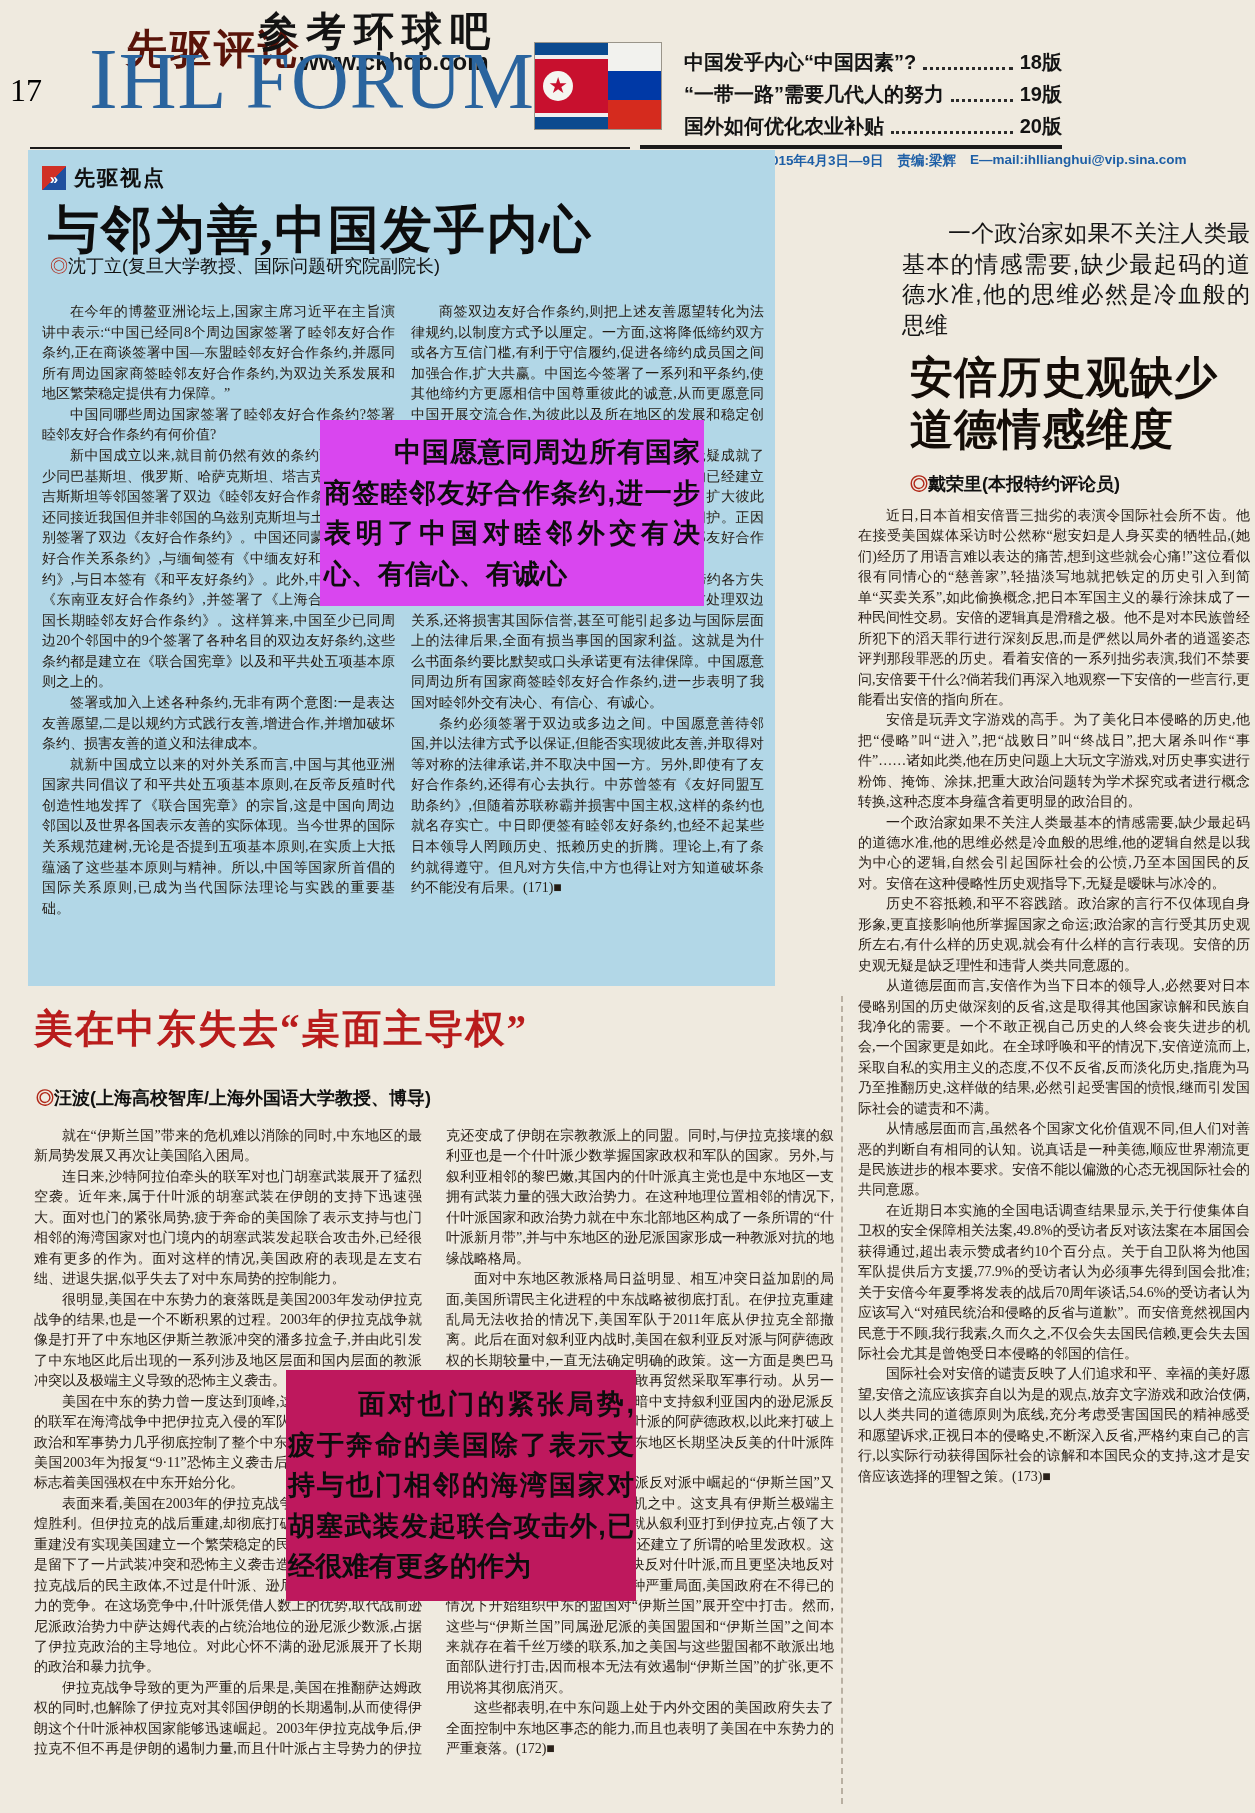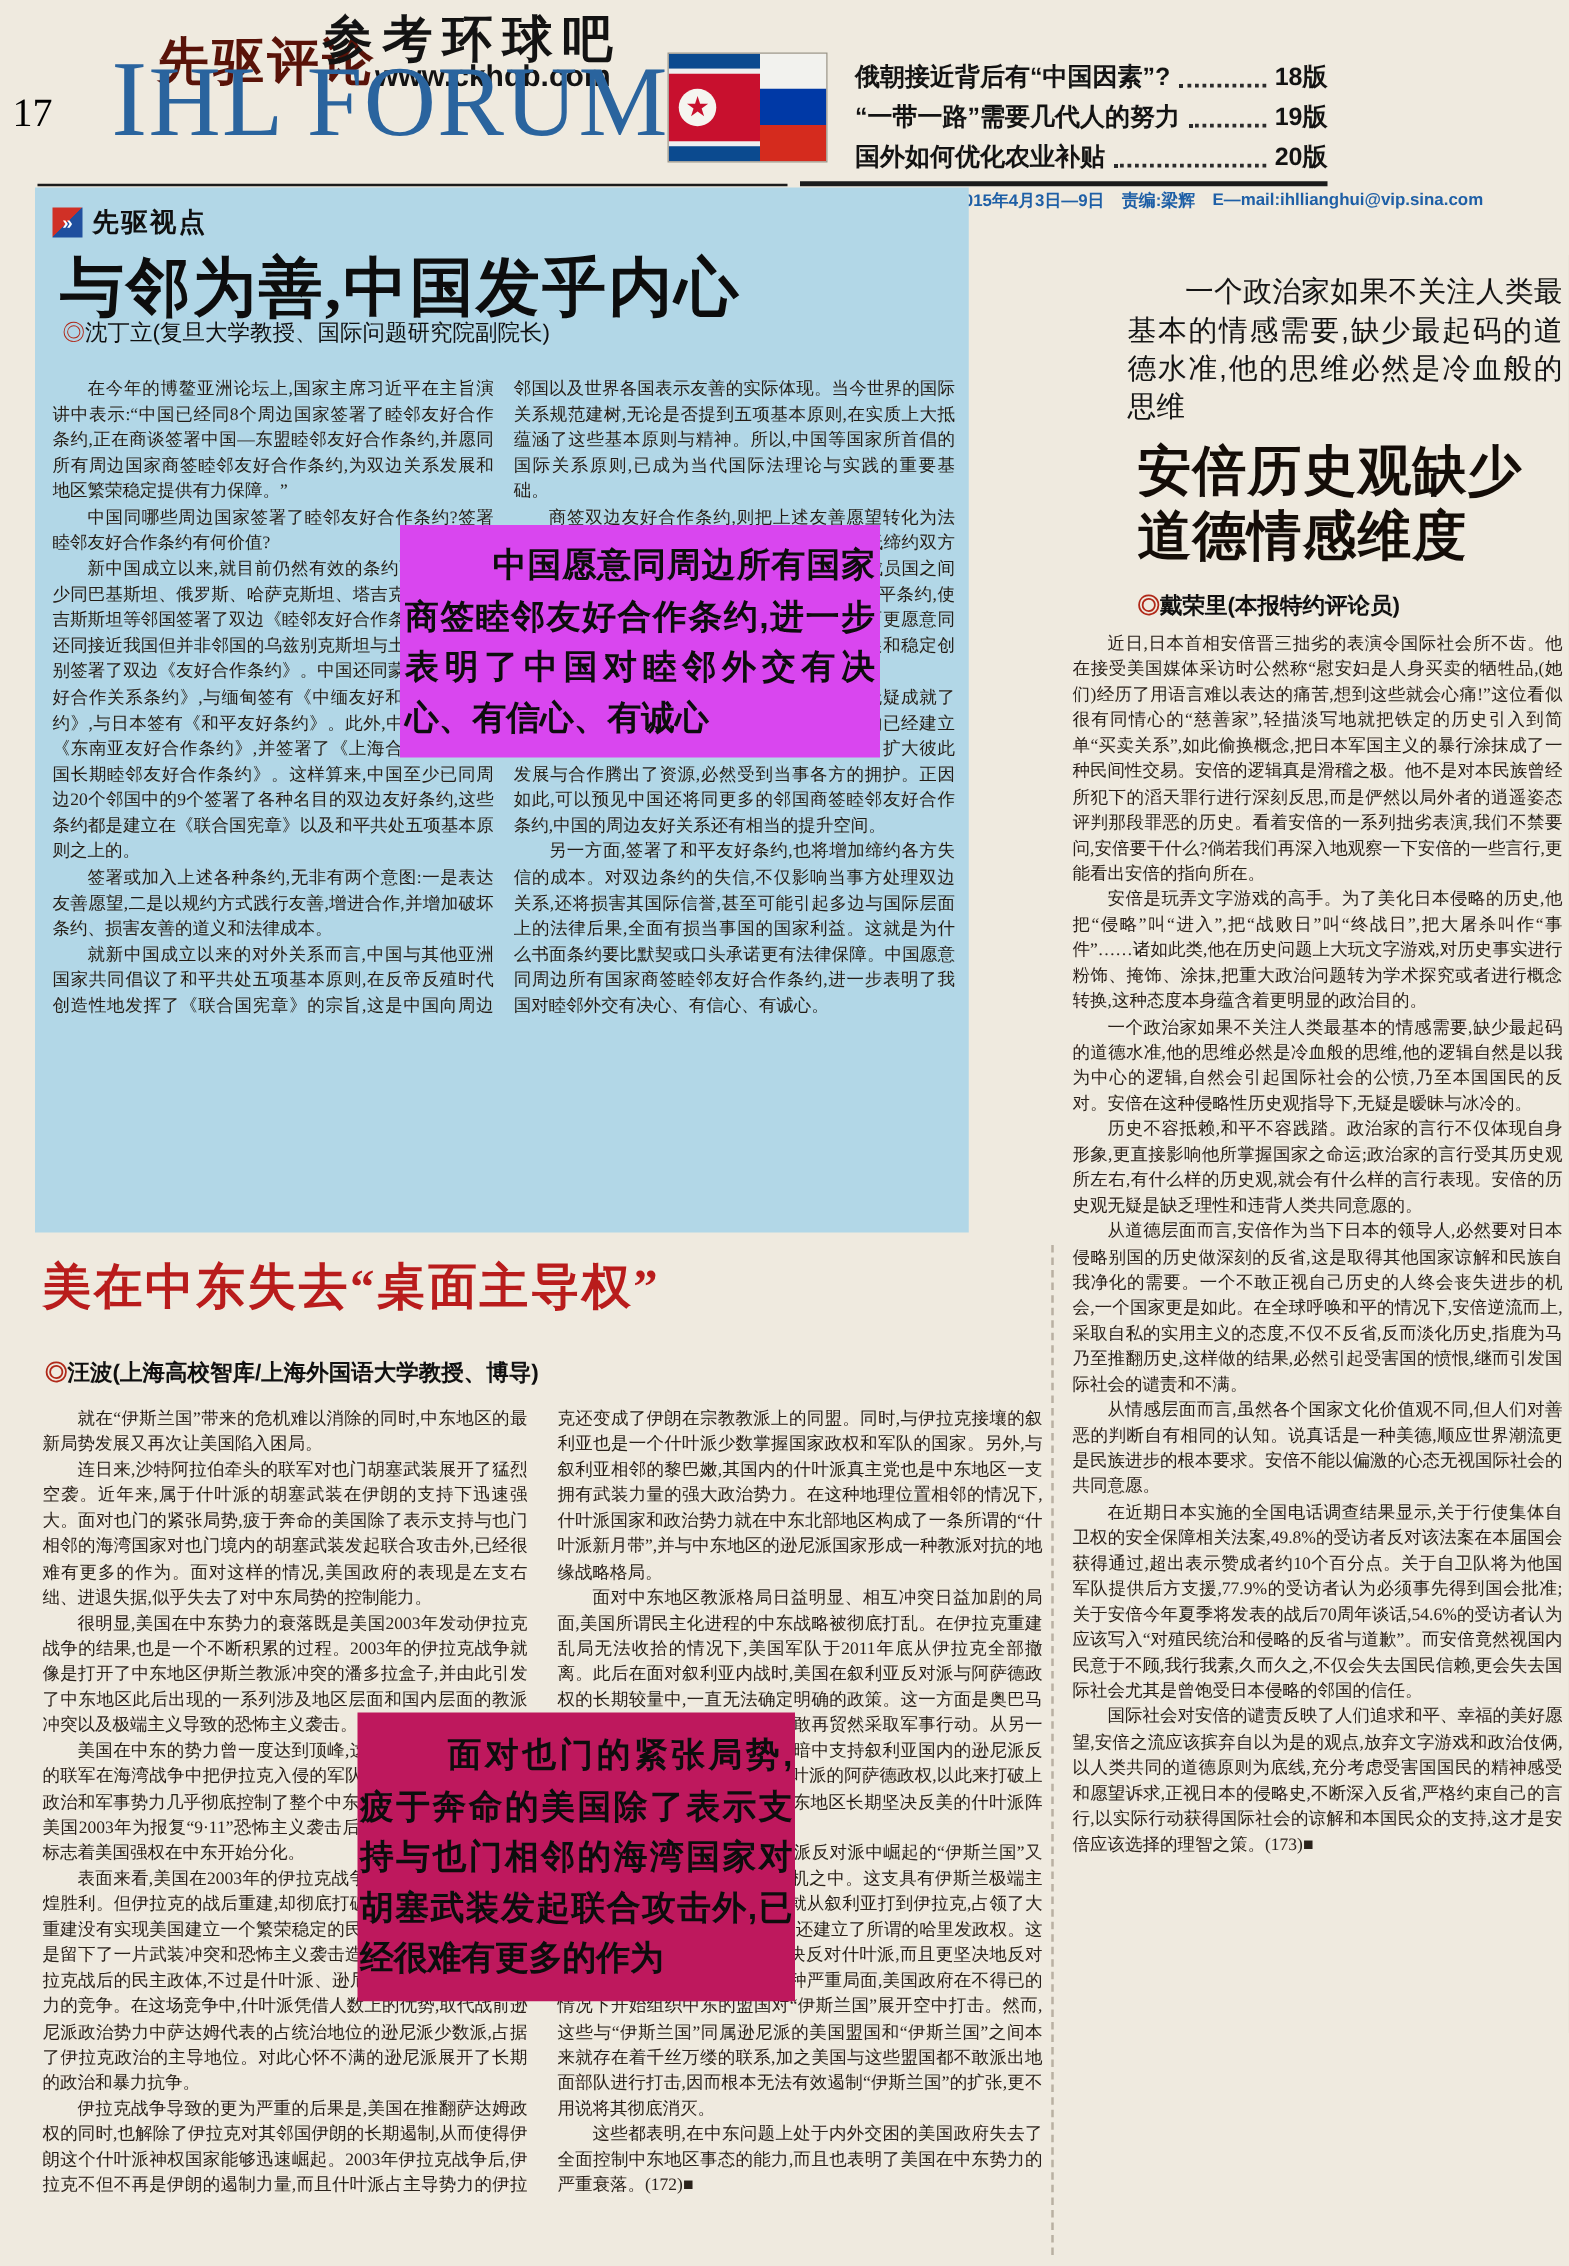--- a/index.html
+++ b/index.html
@@ -107,21 +107,21 @@
     <div class="flag-ru">
       <div class="w"></div>
         <div class="bl"></div>
         <div class="r"></div>
     </div>
   </div>
 
   <div class="index">
 
       <div class="idx-row">
-        <span class="idx-title">俄朝接近背后有“中国因素”?</span>
+        <span class="idx-title">中国发乎内心“中国因素”?</span>
         <span class="idx-leader"></span>
         <span class="idx-page">18版</span>
       </div>
 
       <div class="idx-row">
         <span class="idx-title">“一带一路”需要几代人的努力</span>
         <span class="idx-leader"></span>
         <span class="idx-page">19版</span>
       </div>
 
@@ -160,20 +160,21 @@
         <p class="para">签署或加入上述各种条约,无非有两个意图:一是表达友善愿望,二是以规约方式践行友善,增进合作,并增加破坏条约、损害友善的道义和法律成本。</p>
 
         <p class="para">就新中国成立以来的对外关系而言,中国与其他亚洲国家共同倡议了和平共处五项基本原则,在反帝反殖时代创造性地发挥了《联合国宪章》的宗旨,这是中国向周边邻国以及世界各国表示友善的实际体现。当今世界的国际关系规范建树,无论是否提到五项基本原则,在实质上大抵蕴涵了这些基本原则与精神。所以,中国等国家所首倡的国际关系原则,已成为当代国际法理论与实践的重要基础。</p>
 
         <p class="para">商签双边友好合作条约,则把上述友善愿望转化为法律规约,以制度方式予以厘定。一方面,这将降低缔约双方或各方互信门槛,有利于守信履约,促进各缔约成员国之间加强合作,扩大共赢。中国迄今签署了一系列和平条约,使其他缔约方更愿相信中国尊重彼此的诚意,从而更愿意同中国开展交流合作,为彼此以及所在地区的发展和稳定创造良好环境。</p>
 
         <p class="para">当这种双边友好条约签署于邻国之间时,无疑成就了双边睦邻友好合作条约。对中国而言,这种条约已经建立于将近一半邻国之间,这为彼此削减防范成本、扩大彼此发展与合作腾出了资源,必然受到当事各方的拥护。正因如此,可以预见中国还将同更多的邻国商签睦邻友好合作条约,中国的周边友好关系还有相当的提升空间。</p>
 
         <p class="para">另一方面,签署了和平友好条约,也将增加缔约各方失信的成本。对双边条约的失信,不仅影响当事方处理双边关系,还将损害其国际信誉,甚至可能引起多边与国际层面上的法律后果,全面有损当事国的国家利益。这就是为什么书面条约要比默契或口头承诺更有法律保障。中国愿意同周边所有国家商签睦邻友好合作条约,进一步表明了我国对睦邻外交有决心、有信心、有诚心。</p>
 
+        <p class="para">条约必须签署于双边或多边之间。中国愿意善待邻国,并以法律方式予以保证,但能否实现彼此友善,并取得对等对称的法律承诺,并不取决中国一方。另外,即使有了友好合作条约,还得有心去执行。中苏曾签有《友好同盟互助条约》,但随着苏联称霸并损害中国主权,这样的条约也就名存实亡。中日即便签有睦邻友好条约,也经不起某些日本领导人罔顾历史、抵赖历史的折腾。理论上,有了条约就得遵守。但凡对方失信,中方也得让对方知道破坏条约不能没有后果。(171)■</p>
       </div>
     <div class="lead-quote">中国愿意同周边所有国家商签睦邻友好合作条约,进一步表明了中国对睦邻外交有决心、有信心、有诚心</div>
   </section>
 
   <aside class="abe">
     <div class="abe-intro">一个政治家如果不关注人类最基本的情感需要,缺少最起码的道德水准,他的思维必然是冷血般的思维</div>
     <h2 class="abe-headline">安倍历史观缺少道德情感维度</h2>
     <div class="abe-byline byline">◎戴荣里(本报特约评论员)</div>
     <div class="abe-body">
 

